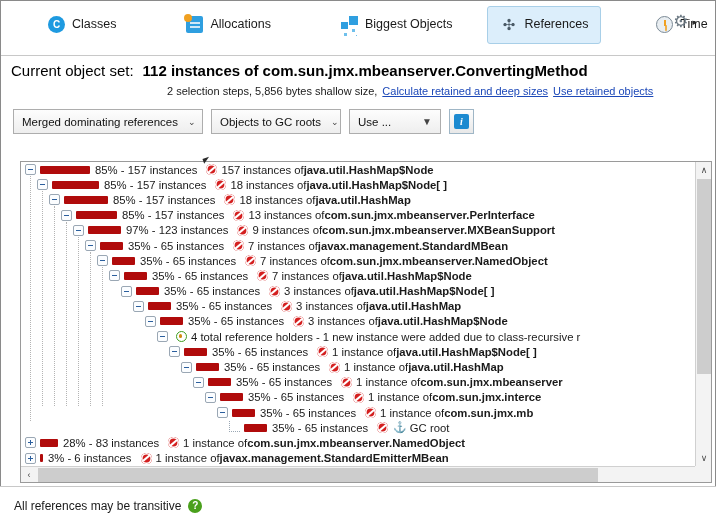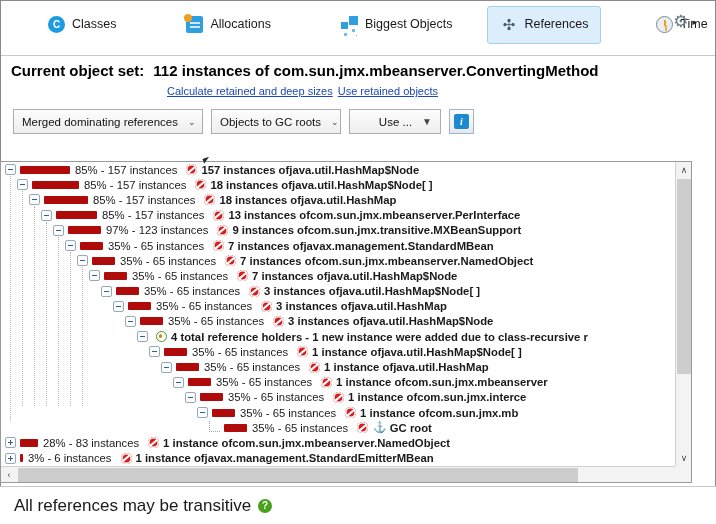--- a/index.html
+++ b/index.html
@@ -62,21 +62,21 @@
   #gear {
     position: absolute; right: 18px; top: 12px;
     display: flex; align-items: center; gap: 4px;
   }
   .gear-glyph { font-size: 17px; color: #6d7a84; line-height: 1; }
   .gear-arrow { font-size: 9px; color: #2c2c2c; }
 
   
   #objhdr { padding: 6px 10px 0 10px; }
   #objline1 { display: flex; align-items: baseline; gap: 9px; }
-  #objlabel { font-size: 15px; font-weight: bold; color: #000; }
+  #objlabel { font-size: 15px; font-weight: normal; color: #000; }
   #objvalue { font-size: 15px; font-weight: bold; color: #000; }
   #objline2 {
     margin: 6px 0 0 156px;
     font-size: 11px; color: #1a1a1a;
     display: flex; align-items: baseline; gap: 5px;
   }
   .hlink { color: #1c48b8; text-decoration: underline; cursor: pointer; }
 
   
   #toolbar {
@@ -102,21 +102,21 @@
   }
   .info-glyph {
     width: 15px; height: 15px; border-radius: 2px; background: #1c8ad0;
     color: #fff; font-size: 10px; font-weight: bold; font-style: italic;
     display: flex; align-items: center; justify-content: center;
     font-family: "Liberation Serif", serif;
   }
 
   
   #treepanel {
-    position: absolute; left: 0; top: 161px;
+    position: absolute; left: 20px; top: 161px;
     width: 692px; height: 322px;
     background: #fff; border: 1px solid #9a9a9a;
     overflow: hidden;
   }
   #treeview {
     position: absolute; left: 0; top: 0; right: 16px; bottom: 16px;
     overflow: hidden;
   }
   .row {
     position: relative;
@@ -165,21 +165,21 @@
     width: 11px; height: 11px; flex: none; margin: 0 4px;
     border-radius: 50%; background: #ffffff;
     border: 1.8px solid #3f9e1f; position: relative;
   }
   .greenicon::after {
     content: ""; position: absolute; left: 2px; top: 2px;
     width: 3.4px; height: 3.4px; border-radius: 50%; background: #d08a10;
   }
   .anchor { flex: none; margin: 0 3px 0 1px; font-size: 11px; color: #3a3a3a; }
   .cls { font-weight: bold; }
-  .plain { font-weight: bold; }
+  .plain { font-weight: normal; }
   .guides {
     position: absolute; left: 0; top: 0; bottom: 0; width: 100%;
     pointer-events: none;
   }
   .guide {
     position: absolute; top: 0; bottom: 0; width: 0;
     border-left: 1px dotted #b4b4b4;
   }
 
   
@@ -202,21 +202,21 @@
     background: #f3f3f3;
   }
 
   
   #statusbar {
     position: absolute; left: 0; right: 0; bottom: 0; height: 38px;
     border-top: 1px solid #c8c8c8;
     display: flex; align-items: center; padding-left: 14px; gap: 7px;
     background: #ffffff;
   }
-  #statustext { font-size: 17px; color: #1a1a1a; }
+  #statustext { font-size: 12px; color: #1a1a1a; }
   .help-glyph {
     width: 14px; height: 14px; border-radius: 50%; background: #4aa01c;
     color: #fff; font-size: 10px; font-weight: bold;
     display: flex; align-items: center; justify-content: center;
     cursor: pointer;
   }
   #cursor {
     position: absolute; left: 203px; top: 157px;
     width: 0; height: 0; pointer-events: none;
     border-left: 7px solid #2b2b2b;
@@ -257,35 +257,36 @@
     <span class="gear-arrow">▸</span>
   </div>
 </div>
 
 <div id="objhdr">
   <div id="objline1">
     <span id="objlabel">Current object set:</span>
     <span id="objvalue">112 instances of com.sun.jmx.mbeanserver.ConvertingMethod</span>
   </div>
   <div id="objline2">
+    <span>2 selection steps, 5,856 bytes shallow size,</span>
     <span class="hlink">Calculate retained and deep sizes</span>
     <span class="hlink">Use retained objects</span>
   </div>
 </div>
 
 <div id="toolbar">
   <div class="combo" style="width:190px;justify-content:space-between">
     <span>Merged dominating references</span>
     <span class="caret">⌄</span>
   </div>
   <div class="combo" style="width:130px;justify-content:space-between">
     <span>Objects to GC roots</span>
     <span class="caret">⌄</span>
   </div>
-  <div class="combo solid-caret" style="width:92px;justify-content:flex-end">
+  <div class="combo solid-caret" style="width:92px;justify-content:space-between">
     <span>Use ...</span>
     <span class="caret">▼</span>
   </div>
   <div id="info-btn">
     <span class="info-glyph">i</span>
   </div>
 </div>
 
 <div id="treepanel">
   <div id="treeview">
@@ -330,21 +331,21 @@
           <span class="redicon"></span>
           <span class="plain">13 instances of </span>
           <span class="cls">com.sun.jmx.mbeanserver.PerInterface</span>
         </div>
         <div class="row" style="padding-left: 52px;">
           <span class="expander"></span>
           <span class="bar" style="width: 33px; background: rgb(176, 11, 11);"></span>
           <span class="pct">97% - 123 instances</span>
           <span class="redicon"></span>
           <span class="plain">9 instances of </span>
-          <span class="cls">com.sun.jmx.transitive.MXBeanSupport</span>
+          <span class="cls">com.sun.jmx.mbeanserver.MXBeanSupport</span>
         </div>
         <div class="row" style="padding-left: 64px;">
           <span class="expander"></span>
           <span class="bar" style="width: 23px; background: rgb(176, 11, 11);"></span>
           <span class="pct">35% - 65 instances</span>
           <span class="redicon"></span>
           <span class="plain">7 instances of </span>
           <span class="cls">javax.management.StandardMBean</span>
         </div>
         <div class="row" style="padding-left: 76px;">

